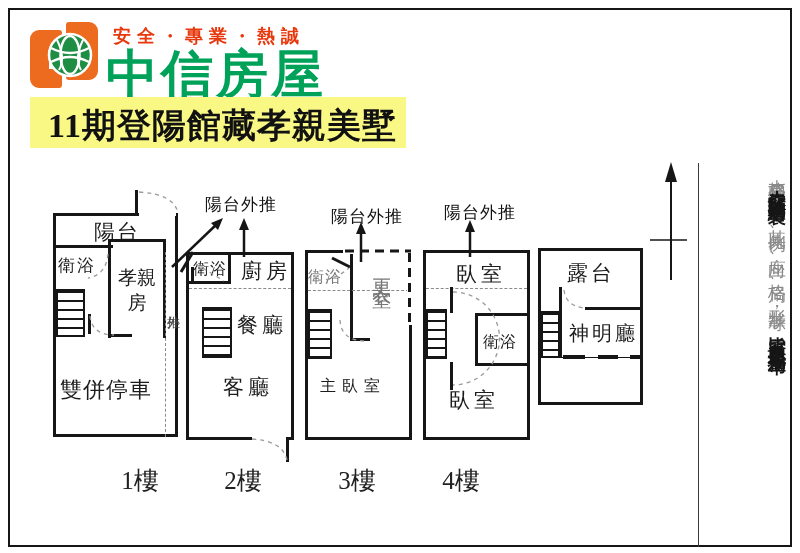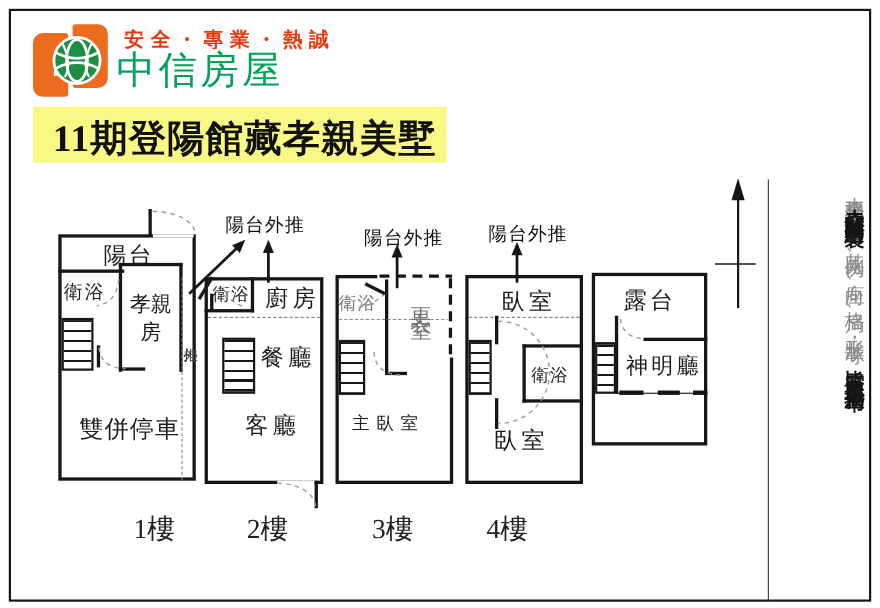--- a/index.html
+++ b/index.html
@@ -11,21 +11,21 @@
   .logo{position:absolute;left:28px;top:20px;width:82px;height:72px;}
   .logo .bar{position:absolute;width:32px;height:58px;background:#EC6B1F;}
   .logo .bar.l{left:2px;top:10px;border-radius:9px 3px 3px 9px;}
   .logo .bar.r{left:38px;top:2px;border-radius:3px 9px 9px 3px;}
   .logo .notch{position:absolute;width:13px;height:20px;background:#fff;}
   .logo .notch.l{left:21px;top:29px;}
   .logo .notch.r{left:38px;top:21px;}
   .logo svg{position:absolute;left:19px;top:12px;}
   .slogan{position:absolute;left:113px;top:24px;font-size:18px;font-weight:bold;
           letter-spacing:6px;color:#E8380D;white-space:nowrap;}
-  .company{position:absolute;left:106px;top:40px;font-size:35px;font-weight:normal;
+  .company{position:absolute;left:106px;top:40px;font-size:52px;font-weight:bold;
            letter-spacing:3px;color:#00A259;white-space:nowrap;}
   .banner{position:absolute;left:30px;top:97px;width:376px;height:51px;background:#FAF885;}
   .banner .t{position:absolute;left:18px;top:6px;font-size:34px;font-weight:bold;color:#111;
              font-family:"Liberation Serif",serif;letter-spacing:1px;white-space:nowrap;}
   
   .floor-box{position:absolute;border:3px solid #161616;box-sizing:border-box;}
   .wall{position:absolute;background:#161616;}
   .gap{position:absolute;background:#ffffff;}
   .dash-h{position:absolute;border-top:1px dashed #8a8a8a;height:0;}
   .dash-v{position:absolute;border-left:1px dashed #8a8a8a;width:0;}
@@ -81,21 +81,21 @@
   <div class="wall" style="left:108px;top:239px;width:58px;height:3px;"></div>
   <div class="wall" style="left:108px;top:239px;width:3px;height:99px;"></div>
   <div class="wall" style="left:163px;top:239px;width:3px;height:99px;"></div>
   <div class="wall" style="left:108px;top:334px;width:24px;height:3px;"></div>
   <div class="room-label" style="left:58px;top:255px;font-size:17px;letter-spacing:2px;">衛浴</div>
   <div class="room-label" style="left:114px;top:266px;width:46px;font-size:19px;text-align:center;white-space:normal;">孝親房</div>
   <div class="stairs" style="left:56px;top:289px;width:29px;height:48px;"></div>
   <div class="wall" style="left:88px;top:314px;width:3px;height:20px;"></div>
   <div class="dash-v" style="left:165px;top:252px;height:185px;"></div>
   <div class="room-label vtext" style="left:164px;top:306px;font-size:13px;color:#444;">外推</div>
-  <div class="room-label" style="left:60px;top:376px;width:104px;font-size:22px;text-align:right;letter-spacing:1px;">雙併停車</div>
+  <div class="room-label" style="left:60px;top:376px;width:104px;font-size:22px;text-align:left;letter-spacing:1px;">雙併停車</div>
 
   <div class="floor-box" style="left:186px;top:252px;width:108px;height:188px;"></div>
   <div class="anno" style="left:205px;top:193px;">陽台外推</div>
   <div class="wall" style="left:228px;top:252px;width:3px;height:32px;"></div>
   <div class="wall" style="left:186px;top:281px;width:45px;height:3px;"></div>
   <div class="wall" style="left:191px;top:267px;width:3px;height:16px;"></div>
   <div class="room-label" style="left:193px;top:259px;font-size:16px;letter-spacing:1px;">衛浴</div>
   <div class="room-label" style="left:241px;top:258px;font-size:21px;letter-spacing:4px;">廚房</div>
   <div class="dash-h" style="left:189px;top:288px;width:102px;"></div>
   <div class="stairs" style="left:202px;top:307px;width:30px;height:51px;"></div>

